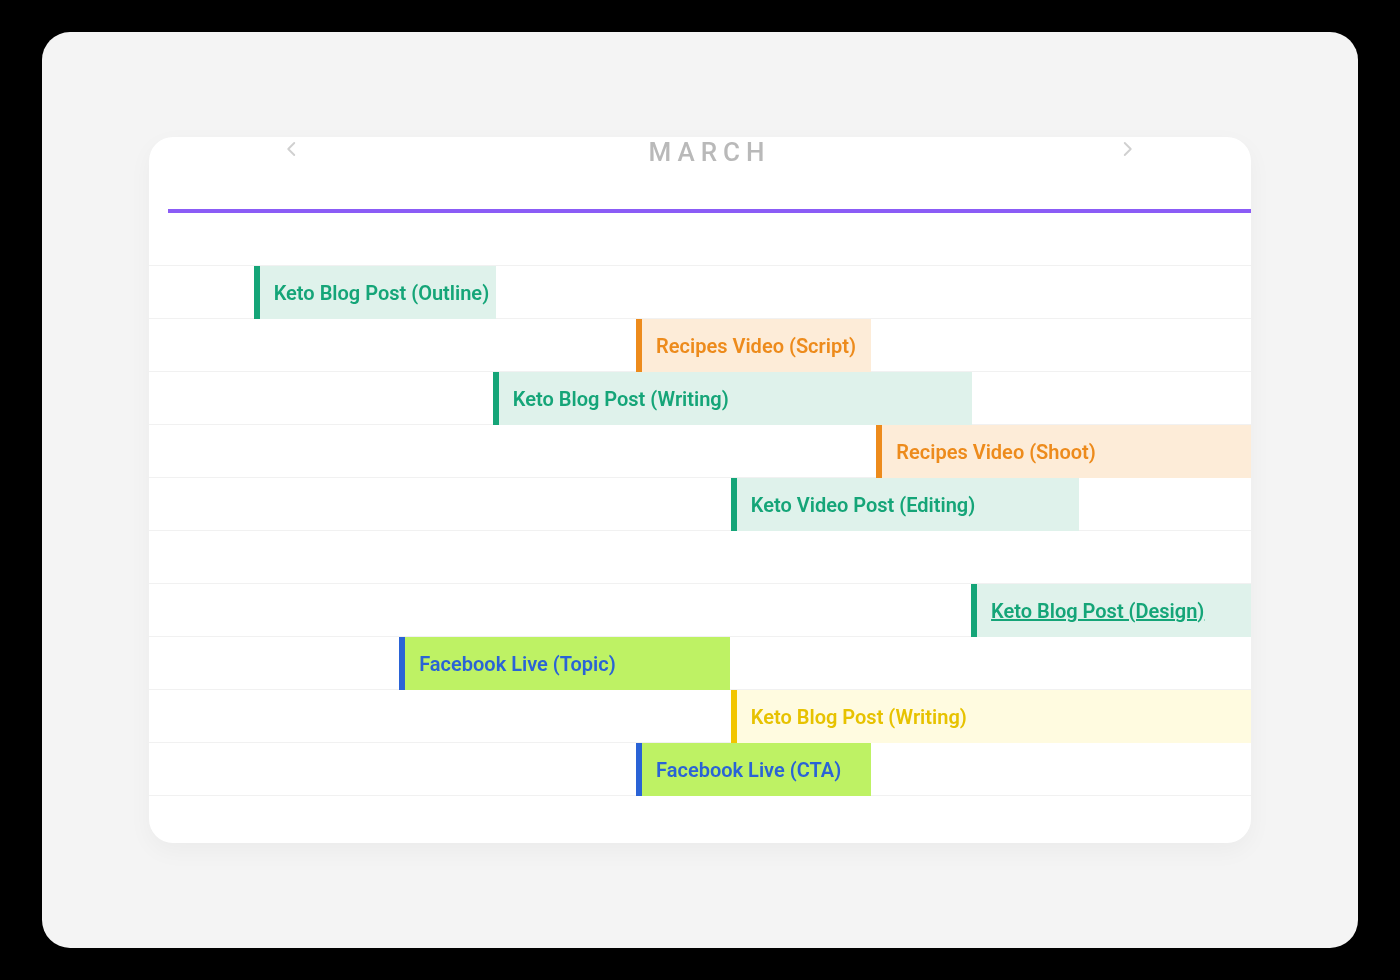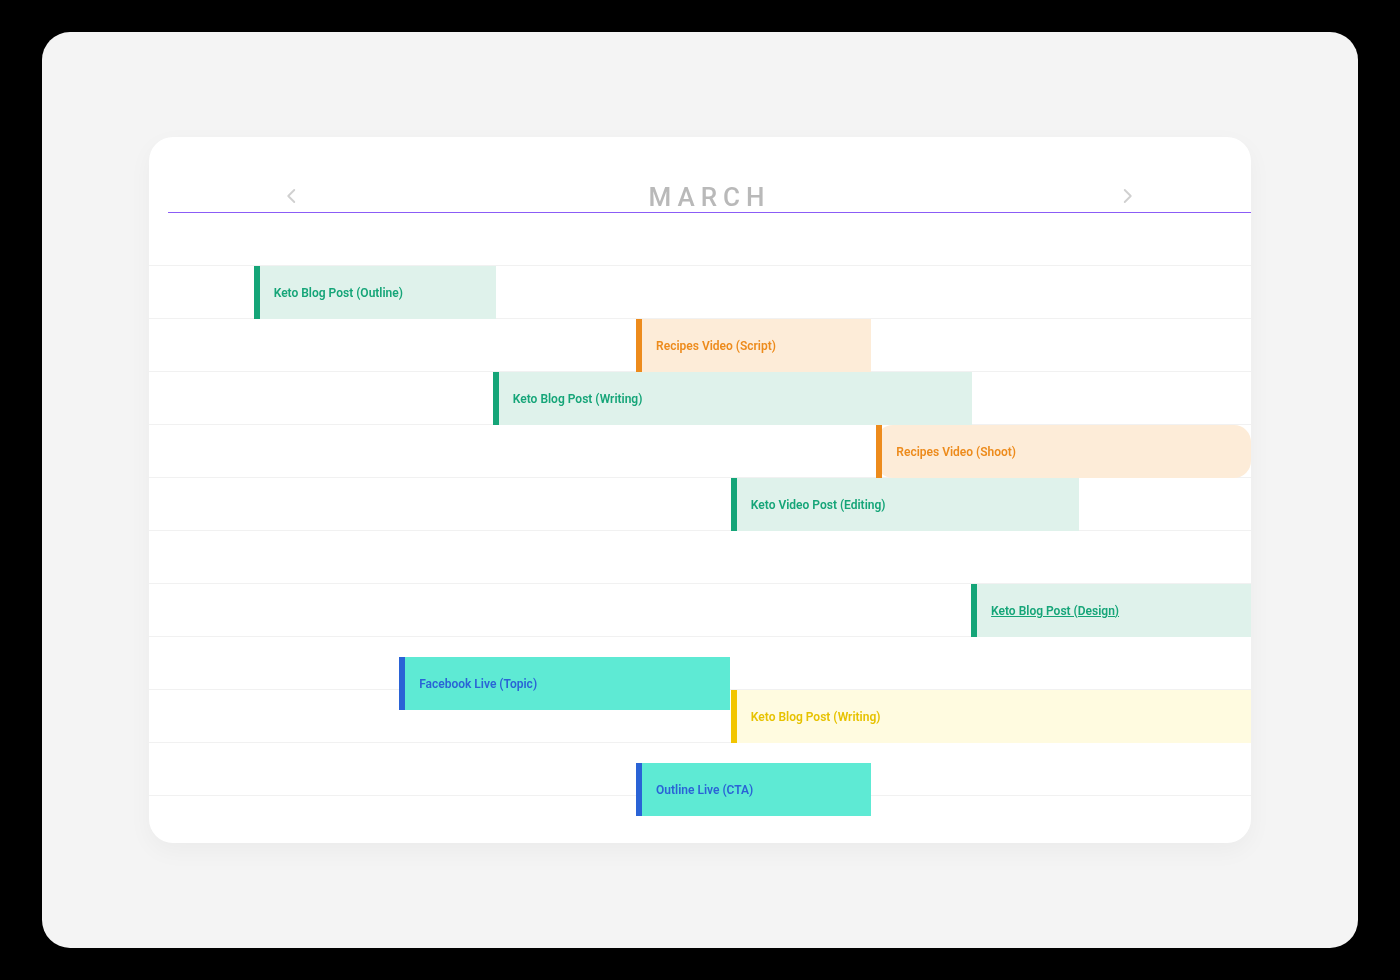--- a/index.html
+++ b/index.html
@@ -28,24 +28,24 @@
     background: #fff;
     border-radius: 24px;
     box-shadow: 0 8px 24px rgba(0,0,0,0.04);
     overflow: hidden;
     display: flex;
     flex-direction: column;
   }
   .header {
     height: 76px;
     display: flex;
-    align-items: flex-end;
+    align-items: flex-start;
     justify-content: space-between;
     padding: 0 110px;
-    border-bottom: 1px solid #8b5cf6;
+    border-bottom: 4px solid #8b5cf6;
     margin-left: 19px;
   }
   .nav-btn {
     width: 28px; height: 28px;
     display: flex; align-items: center; justify-content: center;
     cursor: pointer;
     color: #d0d0d0;
   }
   .nav-btn svg { width: 18px; height: 28px; stroke: currentColor; stroke-width: 2.5; fill: none; stroke-linecap: round; stroke-linejoin: round; }
   .month {
@@ -65,37 +65,37 @@
     position: relative;
   }
   .row:last-child { border-bottom: none; flex: 1; }
   .bar {
     position: absolute;
     top: 0;
     height: 53px;
     display: flex;
     align-items: center;
     padding-left: 20px;
-    font-size: 12px;
+    font-size: 20px;
     font-weight: 600;
     white-space: nowrap;
     cursor: pointer;
   }
   .bar::before {
     content: "";
     position: absolute;
     left: 0; top: 0; bottom: 0;
     width: 6px;
   }
   
   .c-green  { background: #dff2eb; color: #15a578; }
   .c-green::before  { background: #15a578; }
   .c-orange { background: #fdecd8; color: #ed8b1c; }
   .c-orange::before { background: #ed8b1c; }
-  .c-blue   { background: #5eead4; color: #2a63d6; margin-top: 20px; }
+  .c-blue   { background: #bef264; color: #2a63d6; }
   .c-blue::before   { background: #2a63d6; }
   .c-yellow { background: #fffbe0; color: #e7c200; }
   .c-yellow::before { background: #f2c500; }
 </style>
 </head>
 <body>
 
 <div class="stage">
   <div class="card">
     <div class="header">
@@ -126,21 +126,21 @@
           <div class="bar c-orange" style="left: 44.2%; width: 21.3%;">
             <span>Recipes Video (Script)</span>
           </div>
         </div>
         <div class="row">
           <div class="bar c-green" style="left: 31.2%; width: 43.5%;">
             <span>Keto Blog Post (Writing)</span>
           </div>
         </div>
         <div class="row">
-          <div class="bar c-orange" style="left: 66%; width: 34%; border-radius: 17px;">
+          <div class="bar c-orange" style="left: 66%; width: 34%;">
             <span>Recipes Video (Shoot)</span>
           </div>
         </div>
         <div class="row">
           <div class="bar c-green" style="left: 52.8%; width: 31.6%;">
             <span>Keto Video Post (Editing)</span>
           </div>
         </div>
         <div class="row"></div>
         <div class="row">
@@ -153,19 +153,19 @@
             <span>Facebook Live (Topic)</span>
           </div>
         </div>
         <div class="row">
           <div class="bar c-yellow" style="left: 52.8%; width: 47.2%;">
             <span>Keto Blog Post (Writing)</span>
           </div>
         </div>
         <div class="row">
           <div class="bar c-blue" style="left: 44.2%; width: 21.3%;">
-            <span>Outline Live (CTA)</span>
+            <span>Facebook Live (CTA)</span>
           </div>
         </div>
         <div class="row"></div>
       </div>
   </div>
 </div>
 
 </body></html>

